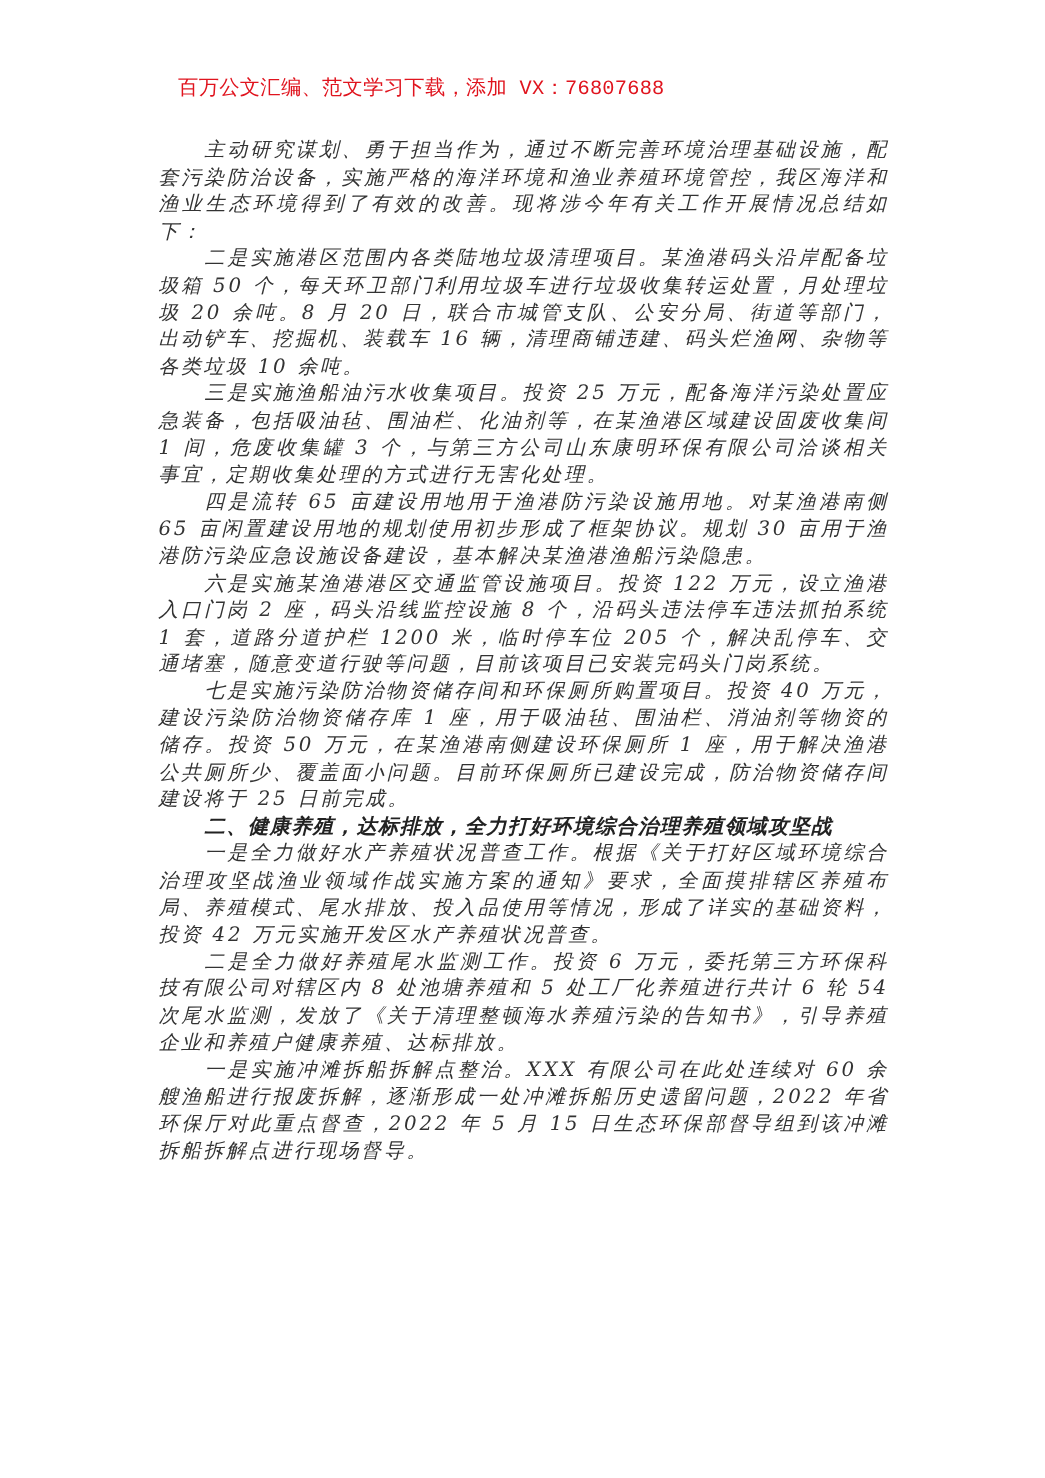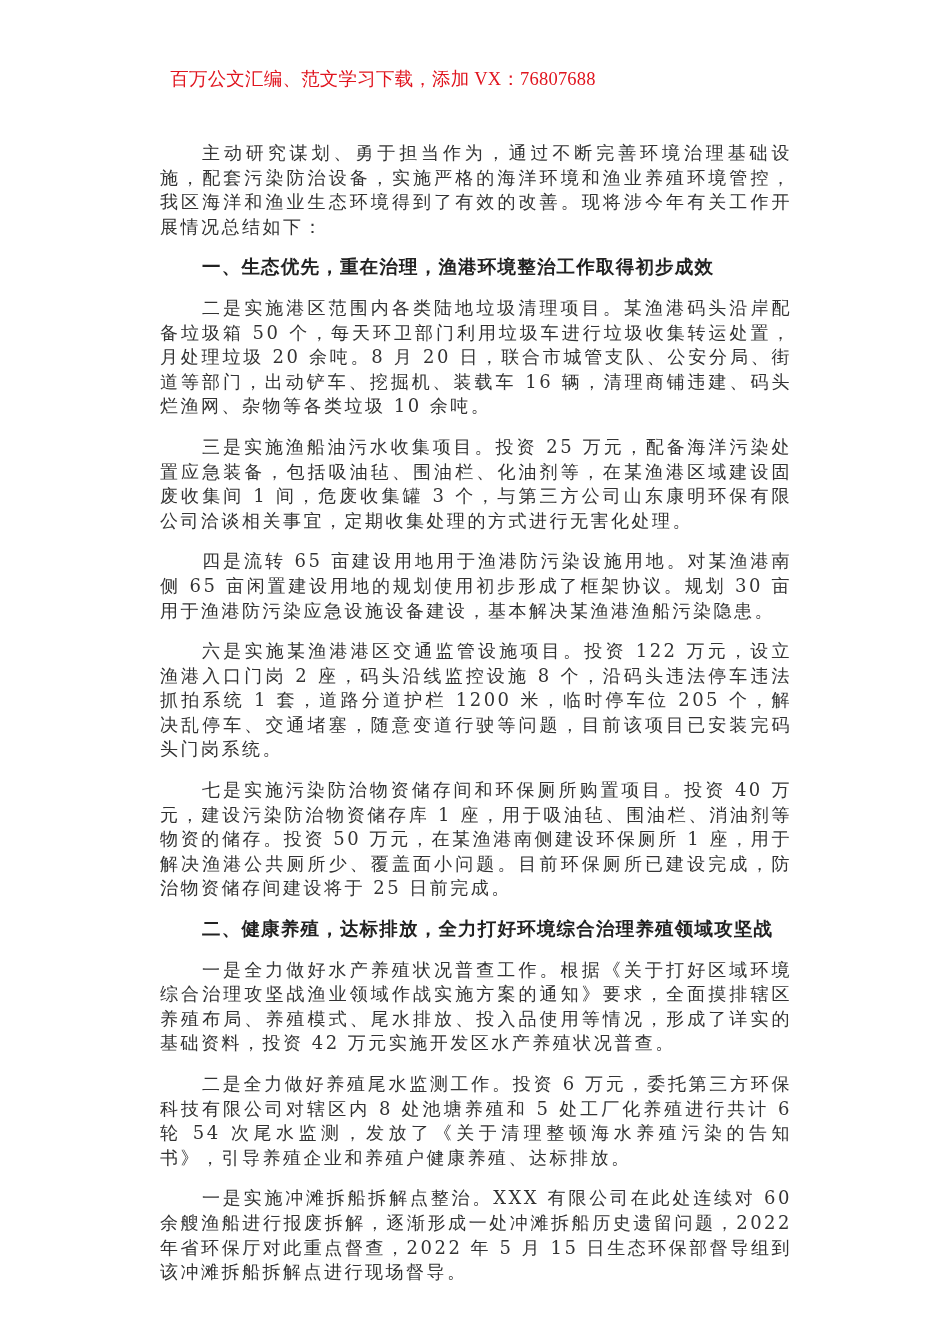--- a/index.html
+++ b/index.html
@@ -1,37 +1,36 @@
 <!DOCTYPE html>
 <html><head>
 <meta charset="utf-8">
 <style>
   html, body { margin: 0; padding: 0; background: #ffffff; }
   body { width: 950px; height: 1344px; position: relative; overflow: hidden; }
   .header {
     position: absolute; top: 66px; left: 0; width: 766px; text-align: center;
-    color: #e0141e; font-family: Liberation Serif, serif; font-size: 18.5px;
+    color: #e0141e; font-family: Liberation Mono, monospace; font-size: 18.5px;
     letter-spacing: 0.2px;
   }
   .content {
     position: absolute; top: 125px; left: 144px; width: 664px;
     font-family: "DejaVu Serif", serif; font-size: 18px; color: #333;
     line-height: 24.6px; letter-spacing: 2.5px; text-align: justify;
   }
-  .content p { margin: 16px; text-indent: 42px; }
+  .content p { margin: 0; text-indent: 42px; font-style: italic; }
   .content p.h { font-family: "DejaVu Sans", sans-serif; font-weight: bold; color: #222; letter-spacing: 1.2px; font-size: 18.5px; }
 </style>
 </head>
 <body>
 
 <div class="header">百万公文汇编、范文学习下载，添加 VX：76807688</div>
 
 <div class="content">
   <p>主动研究谋划、勇于担当作为，通过不断完善环境治理基础设施，配套污染防治设备，实施严格的海洋环境和渔业养殖环境管控，我区海洋和渔业生态环境得到了有效的改善。现将涉今年有关工作开展情况总结如下：</p>
-  <p class="h">一、生态优先，重在治理，渔港环境整治工作取得初步成效</p>
   <p>二是实施港区范围内各类陆地垃圾清理项目。某渔港码头沿岸配备垃圾箱 50 个，每天环卫部门利用垃圾车进行垃圾收集转运处置，月处理垃圾 20 余吨。8 月 20 日，联合市城管支队、公安分局、街道等部门，出动铲车、挖掘机、装载车 16 辆，清理商铺违建、码头烂渔网、杂物等各类垃圾 10 余吨。</p>
   <p>三是实施渔船油污水收集项目。投资 25 万元，配备海洋污染处置应急装备，包括吸油毡、围油栏、化油剂等，在某渔港区域建设固废收集间 1 间，危废收集罐 3 个，与第三方公司山东康明环保有限公司洽谈相关事宜，定期收集处理的方式进行无害化处理。</p>
   <p>四是流转 65 亩建设用地用于渔港防污染设施用地。对某渔港南侧 65 亩闲置建设用地的规划使用初步形成了框架协议。规划 30 亩用于渔港防污染应急设施设备建设，基本解决某渔港渔船污染隐患。</p>
   <p>六是实施某渔港港区交通监管设施项目。投资 122 万元，设立渔港入口门岗 2 座，码头沿线监控设施 8 个，沿码头违法停车违法抓拍系统 1 套，道路分道护栏 1200 米，临时停车位 205 个，解决乱停车、交通堵塞，随意变道行驶等问题，目前该项目已安装完码头门岗系统。</p>
   <p>七是实施污染防治物资储存间和环保厕所购置项目。投资 40 万元，建设污染防治物资储存库 1 座，用于吸油毡、围油栏、消油剂等物资的储存。投资 50 万元，在某渔港南侧建设环保厕所 1 座，用于解决渔港公共厕所少、覆盖面小问题。目前环保厕所已建设完成，防治物资储存间建设将于 25 日前完成。</p>
   <p class="h">二、健康养殖，达标排放，全力打好环境综合治理养殖领域攻坚战</p>
   <p>一是全力做好水产养殖状况普查工作。根据《关于打好区域环境综合治理攻坚战渔业领域作战实施方案的通知》要求，全面摸排辖区养殖布局、养殖模式、尾水排放、投入品使用等情况，形成了详实的基础资料，投资 42 万元实施开发区水产养殖状况普查。</p>
   <p>二是全力做好养殖尾水监测工作。投资 6 万元，委托第三方环保科技有限公司对辖区内 8 处池塘养殖和 5 处工厂化养殖进行共计 6 轮 54 次尾水监测，发放了《关于清理整顿海水养殖污染的告知书》，引导养殖企业和养殖户健康养殖、达标排放。</p>
   <p>一是实施冲滩拆船拆解点整治。XXX 有限公司在此处连续对 60 余艘渔船进行报废拆解，逐渐形成一处冲滩拆船历史遗留问题，2022 年省环保厅对此重点督查，2022 年 5 月 15 日生态环保部督导组到该冲滩拆船拆解点进行现场督导。</p>
 </div>

